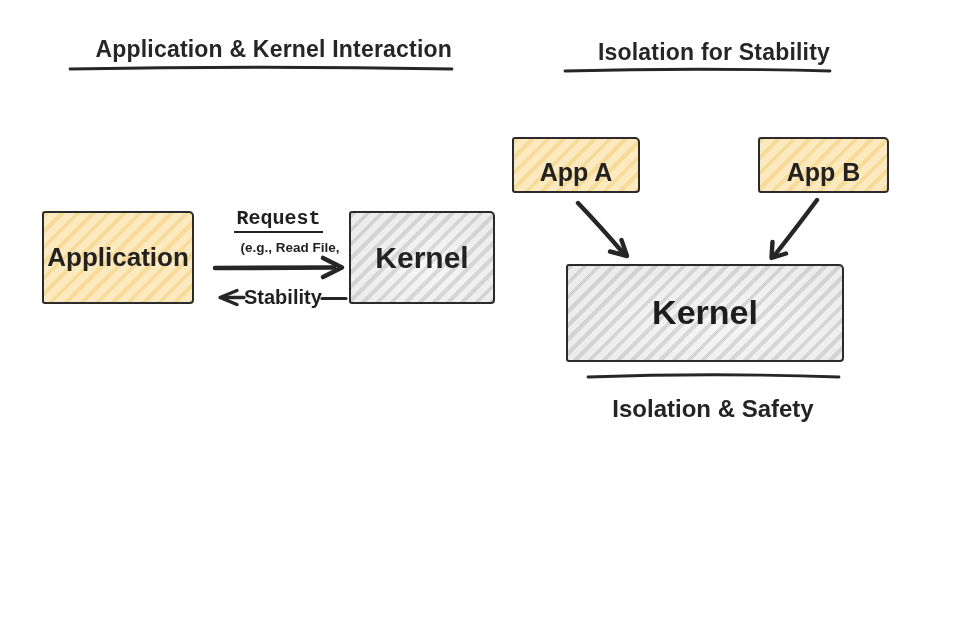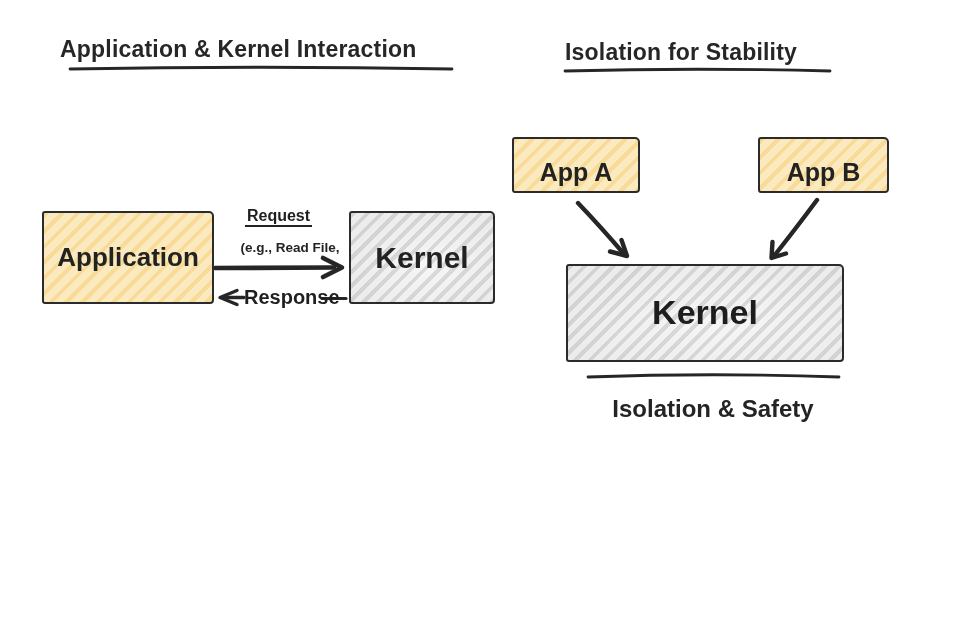--- a/index.html
+++ b/index.html
@@ -6,21 +6,21 @@
   body{
     width:960px;height:640px;position:relative;overflow:hidden;
     background:#ffffff;
     font-family:"Liberation Sans",sans-serif;
     color:#1f1f1f;
   }
   .abs{position:absolute;}
   
   .section-title{
     font-size:23px;font-weight:700;letter-spacing:.2px;
-    text-align:left;white-space:nowrap;color:#262626;
+    text-align:right;white-space:nowrap;color:#262626;
   }
   
   .sketch-box{
     box-sizing:border-box;
     border:2.6px solid #2b2b2b;
     border-radius:3px 5px 4px 3px;
     display:flex;flex-direction:column;align-items:center;justify-content:center;
     text-align:center;
   }
   .fill-yellow{
@@ -34,21 +34,21 @@
       radial-gradient(ellipse at 55% 60%, #f6f6f6 0%, #ececec 75%);
   }
   .box-line-lg{font-size:26px;font-weight:700;line-height:1.25;color:#222;}
   .box-line-md{font-size:24px;font-weight:700;line-height:1.25;color:#222;}
   .kernel-label-left{font-size:30px;font-weight:700;color:#222;}
   .kernel-label-big{font-size:34px;font-weight:700;color:#1d1d1d;line-height:1.15;}
   .kernel-sub{font-size:20px;font-weight:700;color:#2a2a2a;line-height:1.3;}
   .app-label{font-size:25px;font-weight:700;color:#222;margin-top:14px;}
   
   .request-label{
-    font-size:16px;font-weight:700;text-align:center;white-space:nowrap;
+    font-size:20px;font-weight:700;text-align:center;white-space:nowrap;font-family:Liberation Mono, monospace;
   }
   .request-label span{border-bottom:2.4px solid #222;padding:0 2px 1px 2px;}
   .request-sub{font-size:13.5px;font-weight:700;text-align:center;white-space:nowrap;color:#242424;}
   .response-label{font-size:20px;font-weight:700;white-space:nowrap;color:#1f1f1f;}
   .caption{font-size:24px;font-weight:700;text-align:center;white-space:nowrap;color:#242424;}
   svg.overlay{position:absolute;left:0;top:0;pointer-events:none;}
   svg .ink{stroke:#262626;fill:none;stroke-linecap:round;stroke-linejoin:round;}
 </style>
 </head>
 <body>
@@ -83,30 +83,30 @@
     <path class="ink" d="M772.5 242 L771.5 258 L786 253.5" stroke-width="4.4"></path>
   </g>
 
   <g>
     <path class="ink" d="M588 377 Q713 372.5 839 377" stroke-width="2.8"></path>
   </g>
 </svg>
 
 <div class="abs section-title" style="left:60px;top:36px;width:392px;">Application &amp; Kernel Interaction</div>
 
-<div class="abs sketch-box fill-yellow" style="left:42px;top:211px;width:172px;height:93px;">
+<div class="abs sketch-box fill-yellow" style="left:42px;top:211px;width:152px;height:93px;">
   <div class="box-line-lg">Application</div>
 </div>
 
 <div class="abs request-label" style="left:215px;top:207px;width:127px;">
   <span>Request</span>
 </div>
 <div class="abs request-sub" style="left:208px;top:240px;width:164px;">(e.g., Read File,</div>
 
-<div class="abs response-label" style="left:244px;top:286px;">Response</div>
+<div class="abs response-label" style="left:244px;top:286px;">Stability</div>
 
 <div class="abs sketch-box fill-gray" style="left:349px;top:211px;width:146px;height:93px;">
   <div class="kernel-label-left">Kernel</div>
 </div>
 
 <div class="abs section-title" style="left:565px;top:39px;width:265px;">Isolation for Stability</div>
 
 <div class="abs sketch-box fill-yellow" style="left:512px;top:137px;width:128px;height:56px;">
   <div class="app-label">App A</div>
 </div>

